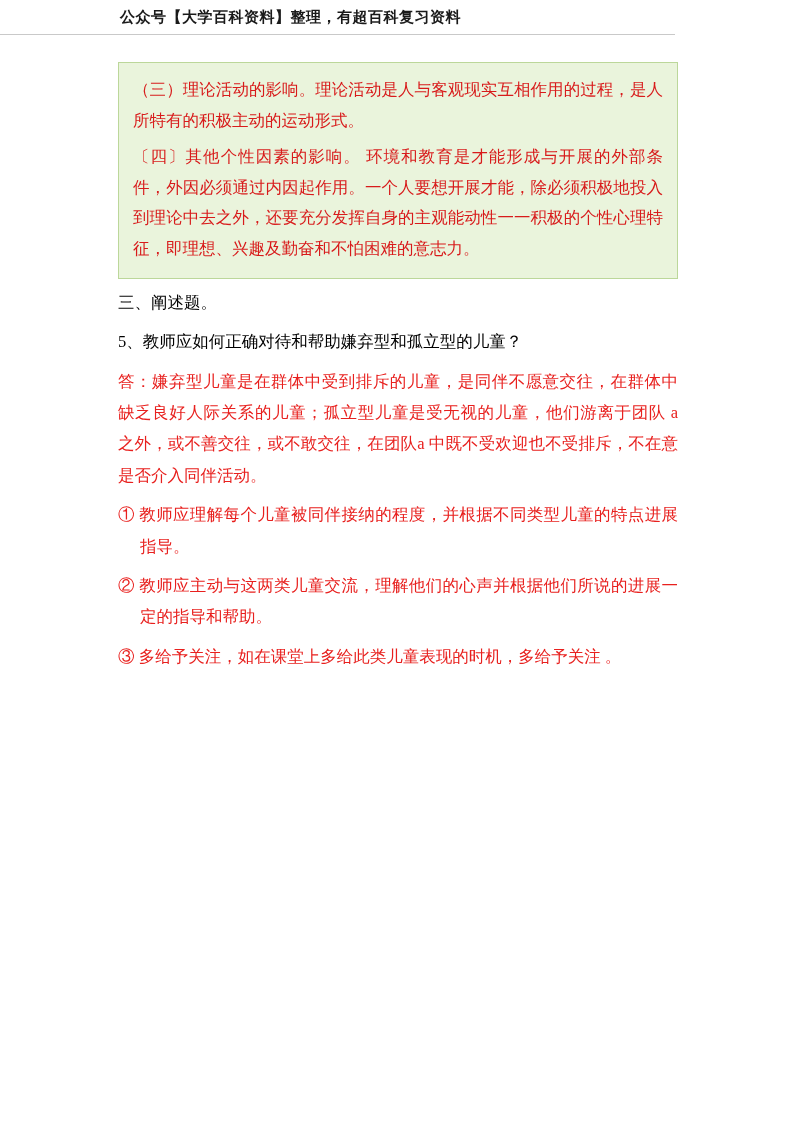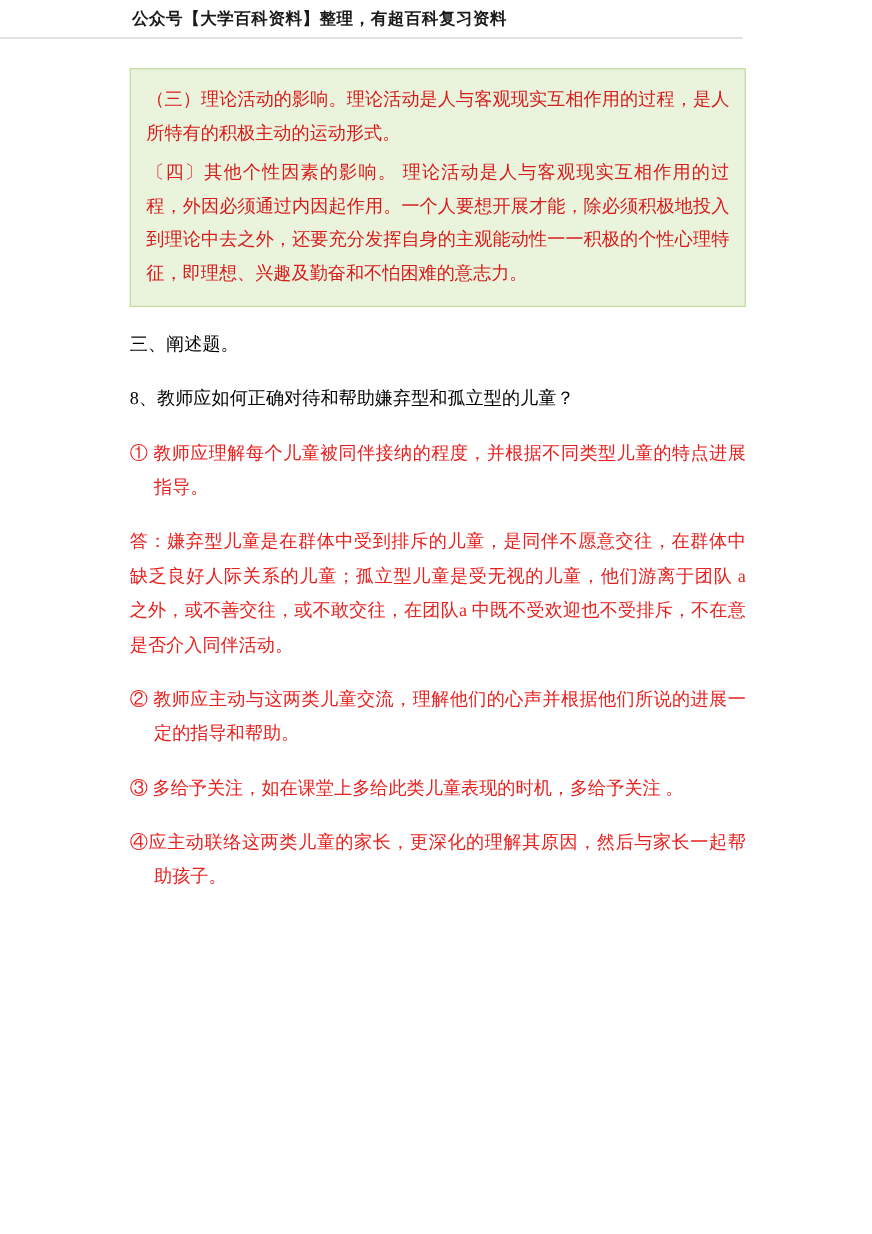--- a/index.html
+++ b/index.html
@@ -71,21 +71,21 @@
     font-size: 16.5px;
     line-height: 1.85;
     text-align: justify;
     text-justify: inter-ideograph;
   }
   .green-box p:last-child {
     margin-bottom: 0;
   }
 
   p.body-line {
-    margin: 18px 0 4px 0;
+    margin: 8px 0 4px 0;
     font-size: 16.5px;
     line-height: 1.9;
     text-align: justify;
     text-justify: inter-ideograph;
   }
   p.black {
     color: #000000;
   }
   p.red {
     color: #e8201e;
@@ -109,31 +109,30 @@
 
   <div class="header-bar">
     <span class="header-text">公众号【大学百科资料】整理，有超百科复习资料</span>
   </div>
   <div class="header-rule"></div>
 
   <div class="content">
 
     <div class="green-box">
       <p>（三）理论活动的影响。理论活动是人与客观现实互相作用的过程，是人所特有的积极主动的运动形式。</p>
-      <p>〔四〕其他个性因素的影响。 理论活动是人与客观现实互相作用的过程，外因必须通过内因起作用。一个人要想开展才能，除必须积极地投入到理论中去之外，还要充分发挥自身的主观能动性一一积极的个性心理特征，即理想、兴趣及勤奋和不怕困难的意志力。</p>
+      <p>〔四〕其他个性因素的影响。 环境和教育是才能形成与开展的外部条件，外因必须通过内因起作用。一个人要想开展才能，除必须积极地投入到理论中去之外，还要充分发挥自身的主观能动性一一积极的个性心理特征，即理想、兴趣及勤奋和不怕困难的意志力。</p>
     </div>
 
     <p class="body-line black sec-title">三、阐述题。</p>
 
-    <p class="body-line black">8、教师应如何正确对待和帮助嫌弃型和孤立型的儿童？</p>
+    <p class="body-line black">5、教师应如何正确对待和帮助嫌弃型和孤立型的儿童？</p>
+
+    <p class="body-line red">答：嫌弃型儿童是在群体中受到排斥的儿童，是同伴不愿意交往，在群体中缺乏良好人际关系的儿童；孤立型儿童是受无视的儿童，他们游离于团队 a 之外，或不善交往，或不敢交往，在团队a 中既不受欢迎也不受排斥，不在意是否介入同伴活动。</p>
 
     <p class="body-line red indent-hang">① 教师应理解每个儿童被同伴接纳的程度，并根据不同类型儿童的特点进展指导。</p>
-
-    <p class="body-line red">答：嫌弃型儿童是在群体中受到排斥的儿童，是同伴不愿意交往，在群体中缺乏良好人际关系的儿童；孤立型儿童是受无视的儿童，他们游离于团队 a 之外，或不善交往，或不敢交往，在团队a 中既不受欢迎也不受排斥，不在意是否介入同伴活动。</p>
     <p class="body-line red indent-hang">② 教师应主动与这两类儿童交流，理解他们的心声并根据他们所说的进展一定的指导和帮助。</p>
     <p class="body-line red indent-hang">③ 多给予关注，如在课堂上多给此类儿童表现的时机，多给予关注 。</p>
-    <p class="body-line red indent-hang">④应主动联络这两类儿童的家长，更深化的理解其原因，然后与家长一起帮助孩子。</p>
 
     <div class="gap-small"></div>
 
 
   </div>
 </div>
 
 </body></html>

